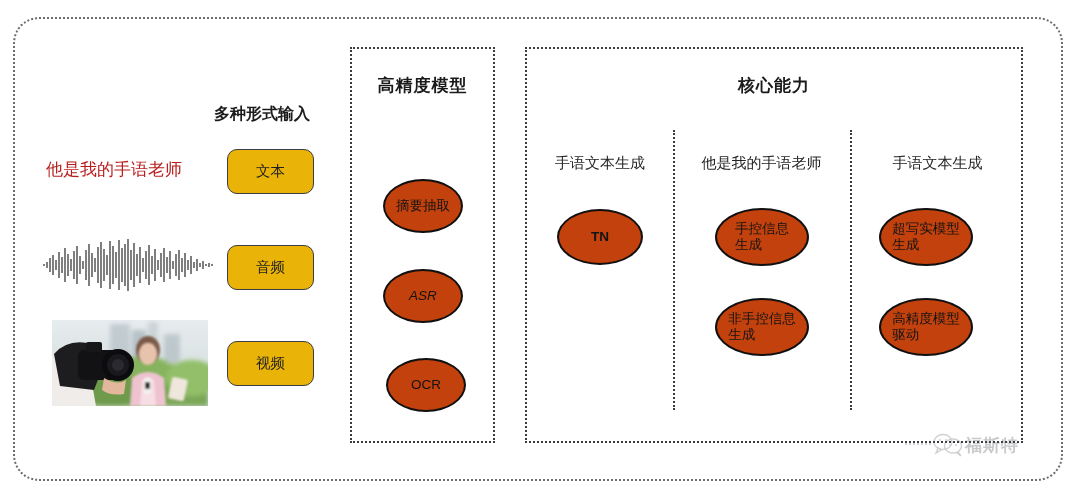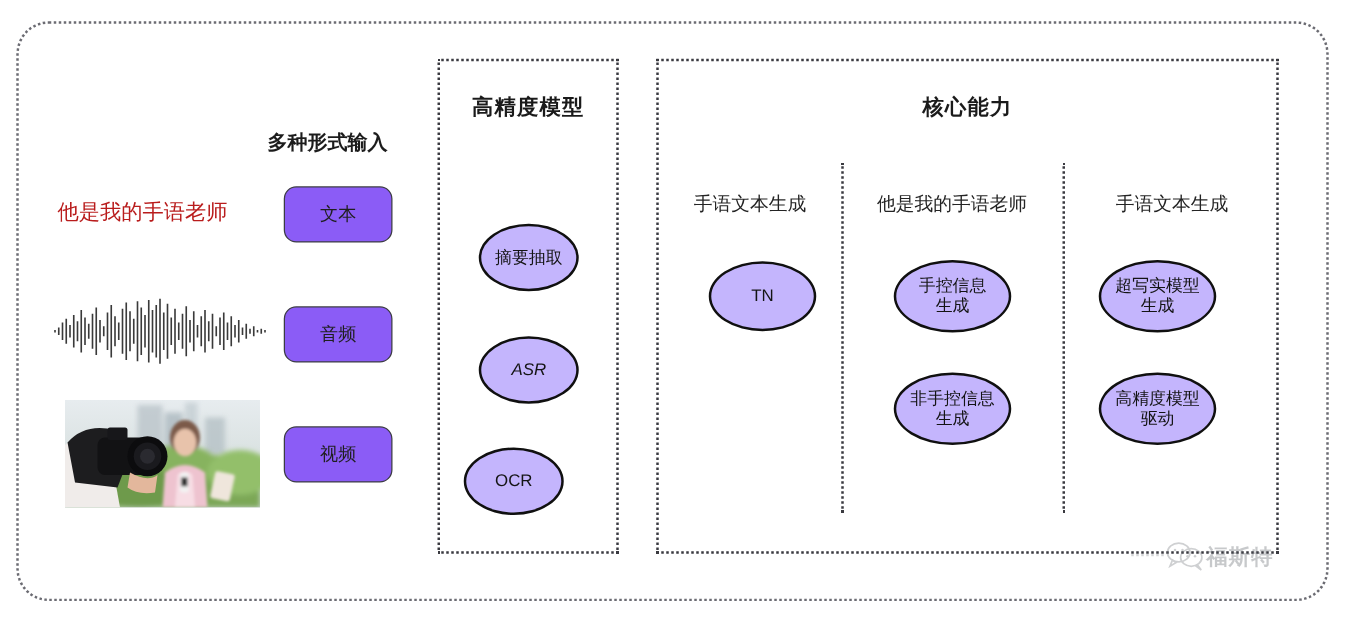--- a/index.html
+++ b/index.html
@@ -80,26 +80,25 @@
     border-left: 2px dotted #3a3a40;
   }
   .v-divider.d1 { left: 146px; }
   .v-divider.d2 { left: 323px; }
 
   
   .ellipse {
     position: absolute;
     border: 2.5px solid #101010;
     border-radius: 50%;
-    background: #c4b5fd;
+    background: #c2410c;
     box-sizing: border-box;
     display: flex;
     align-items: center;
     justify-content: center;
-    text-align: center;
     font-size: 13.5px;
     line-height: 1.18;
     color: #141414;
     white-space: pre-line;
   }
   .ellipse.e-scene { width: 80px; height: 54px; }
   .ellipse.e-core  { width: 86px; height: 56px; }
   .ellipse.e-core.wide { width: 94px; height: 58px; }
 
   
@@ -120,21 +119,21 @@
     color: #b91c1c;
     white-space: nowrap;
   }
   .modal-box {
     position: absolute;
     left: 227px;
     width: 87px;
     height: 45px;
     border: 1.6px solid #3c3c44;
     border-radius: 10px;
-    background: #8b5cf6;
+    background: #eab308;
     box-sizing: border-box;
     display: flex;
     align-items: center;
     justify-content: center;
     font-size: 14.5px;
     color: #1f1f1f;
   }
   .modal-box.b1 { top: 149px; }
   .modal-box.b2 { top: 245px; }
   .modal-box.b3 { top: 341px; }
@@ -316,31 +315,31 @@
   <div class="modal-box b1">文本</div>
   <div class="modal-box b3">视频</div>
   <div class="modal-box b2">音频</div>
 
   <div class="panel panel-scene">
     <div class="panel-title">高精度模型</div>
 
 
     <div class="ellipse e-scene" style="left:31px;top:130px;">摘要抽取</div>
     <div class="ellipse e-scene" style="left:31px;top:220px;font-style:italic;">ASR</div>
-    <div class="ellipse e-scene" style="left:19px;top:309px;">OCR</div>
+    <div class="ellipse e-scene" style="left:34px;top:309px;">OCR</div>
   </div>
 
   <div class="panel panel-core">
     <div class="panel-title">核心能力</div>
 
     <div class="v-divider d1"></div>
     <div class="v-divider d2"></div>
 
     <div class="sub-title" style="left:0;width:146px;top:105px;">手语文本生成</div>
-    <div class="ellipse e-core" style="left:40px;top:160px;">TN</div>
+    <div class="ellipse e-core" style="left:30px;top:160px;font-weight:bold;">TN</div>
 
     <div class="sub-title" style="left:146px;width:177px;top:105px;">他是我的手语老师</div>
     <div class="ellipse e-core wide" style="left:188px;top:159px;">手控信息
 生成</div>
     <div class="ellipse e-core wide" style="left:188px;top:249px;">非手控信息
 生成</div>
 
     <div class="sub-title" style="left:323px;width:175px;top:105px;">手语文本生成</div>
     <div class="ellipse e-core wide" style="left:352px;top:159px;">超写实模型
 生成</div>

